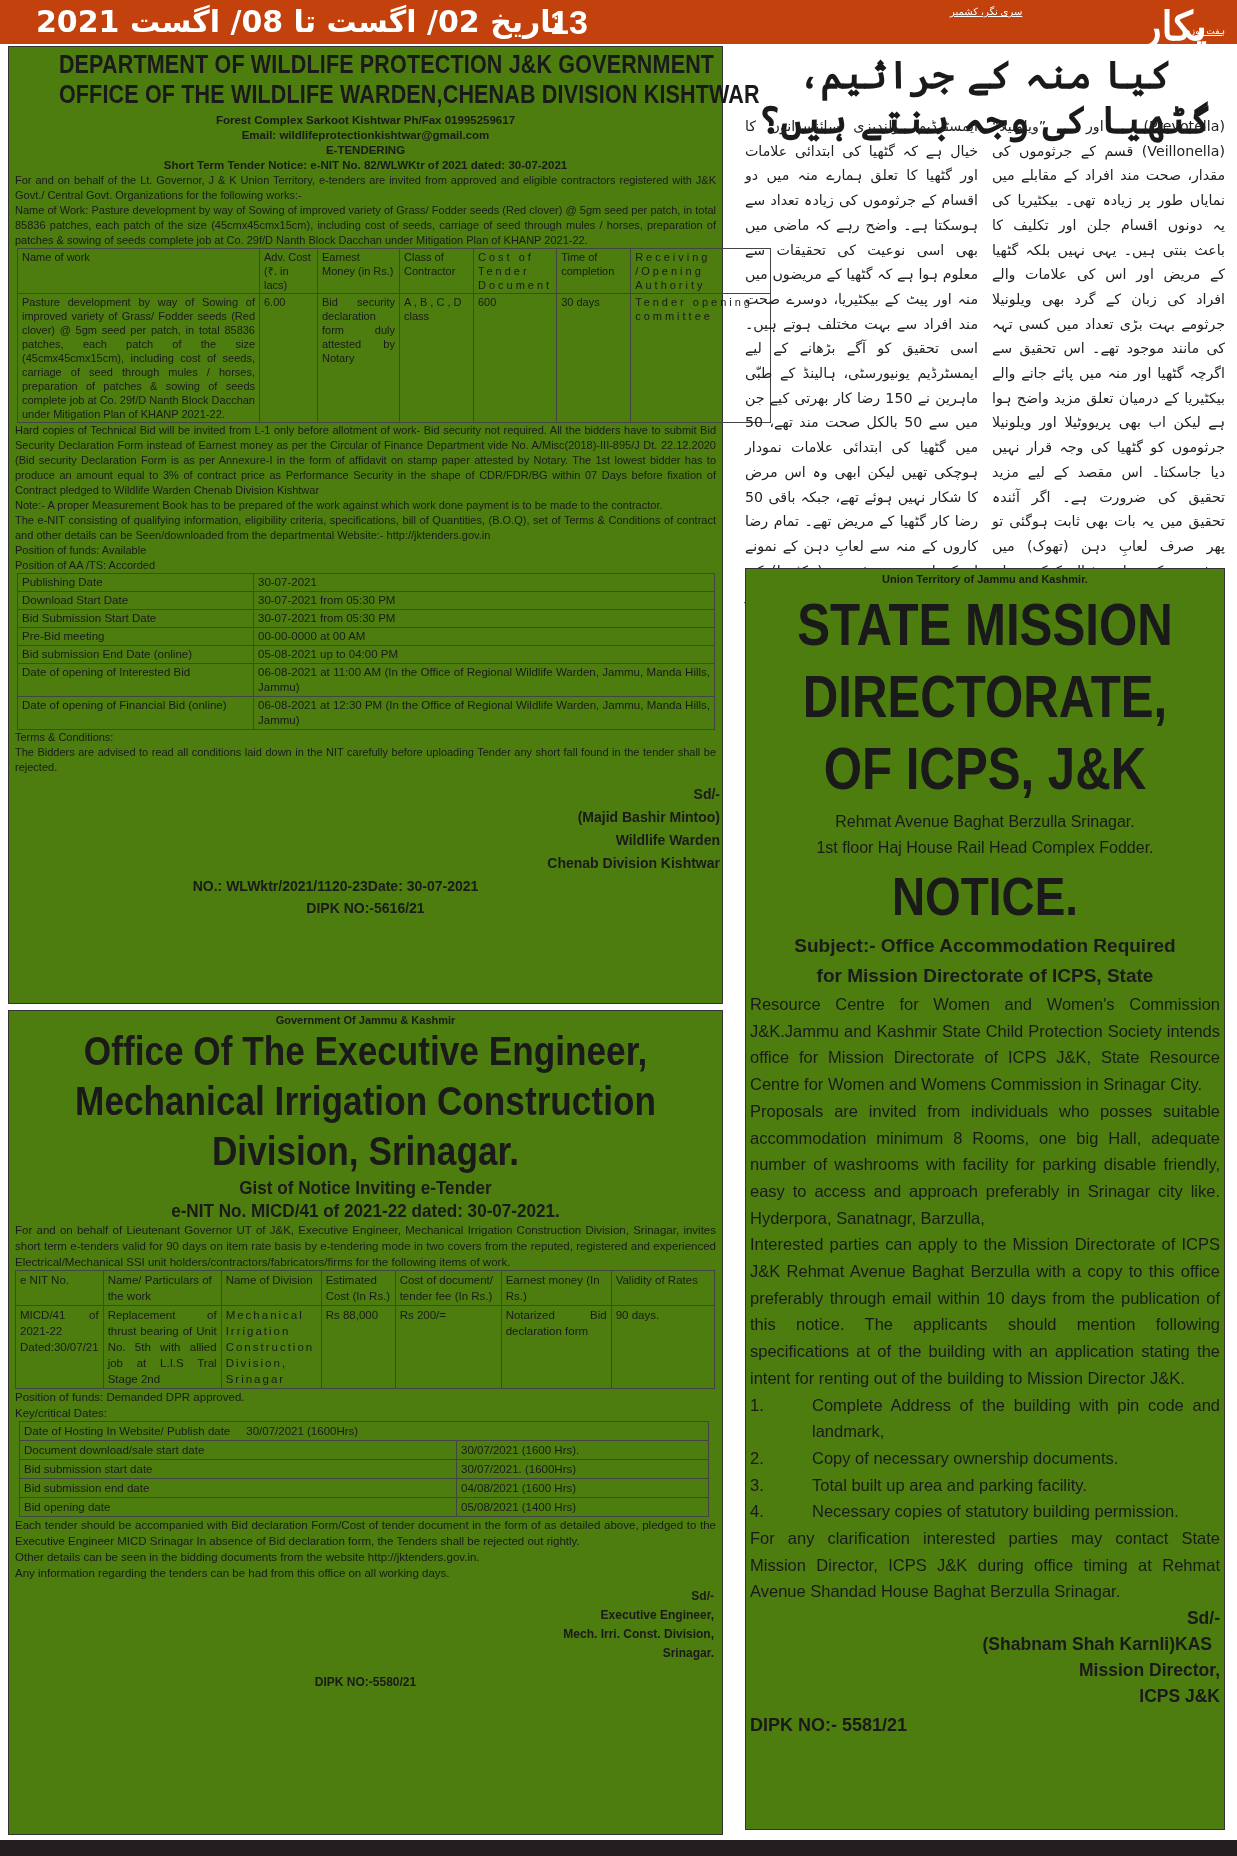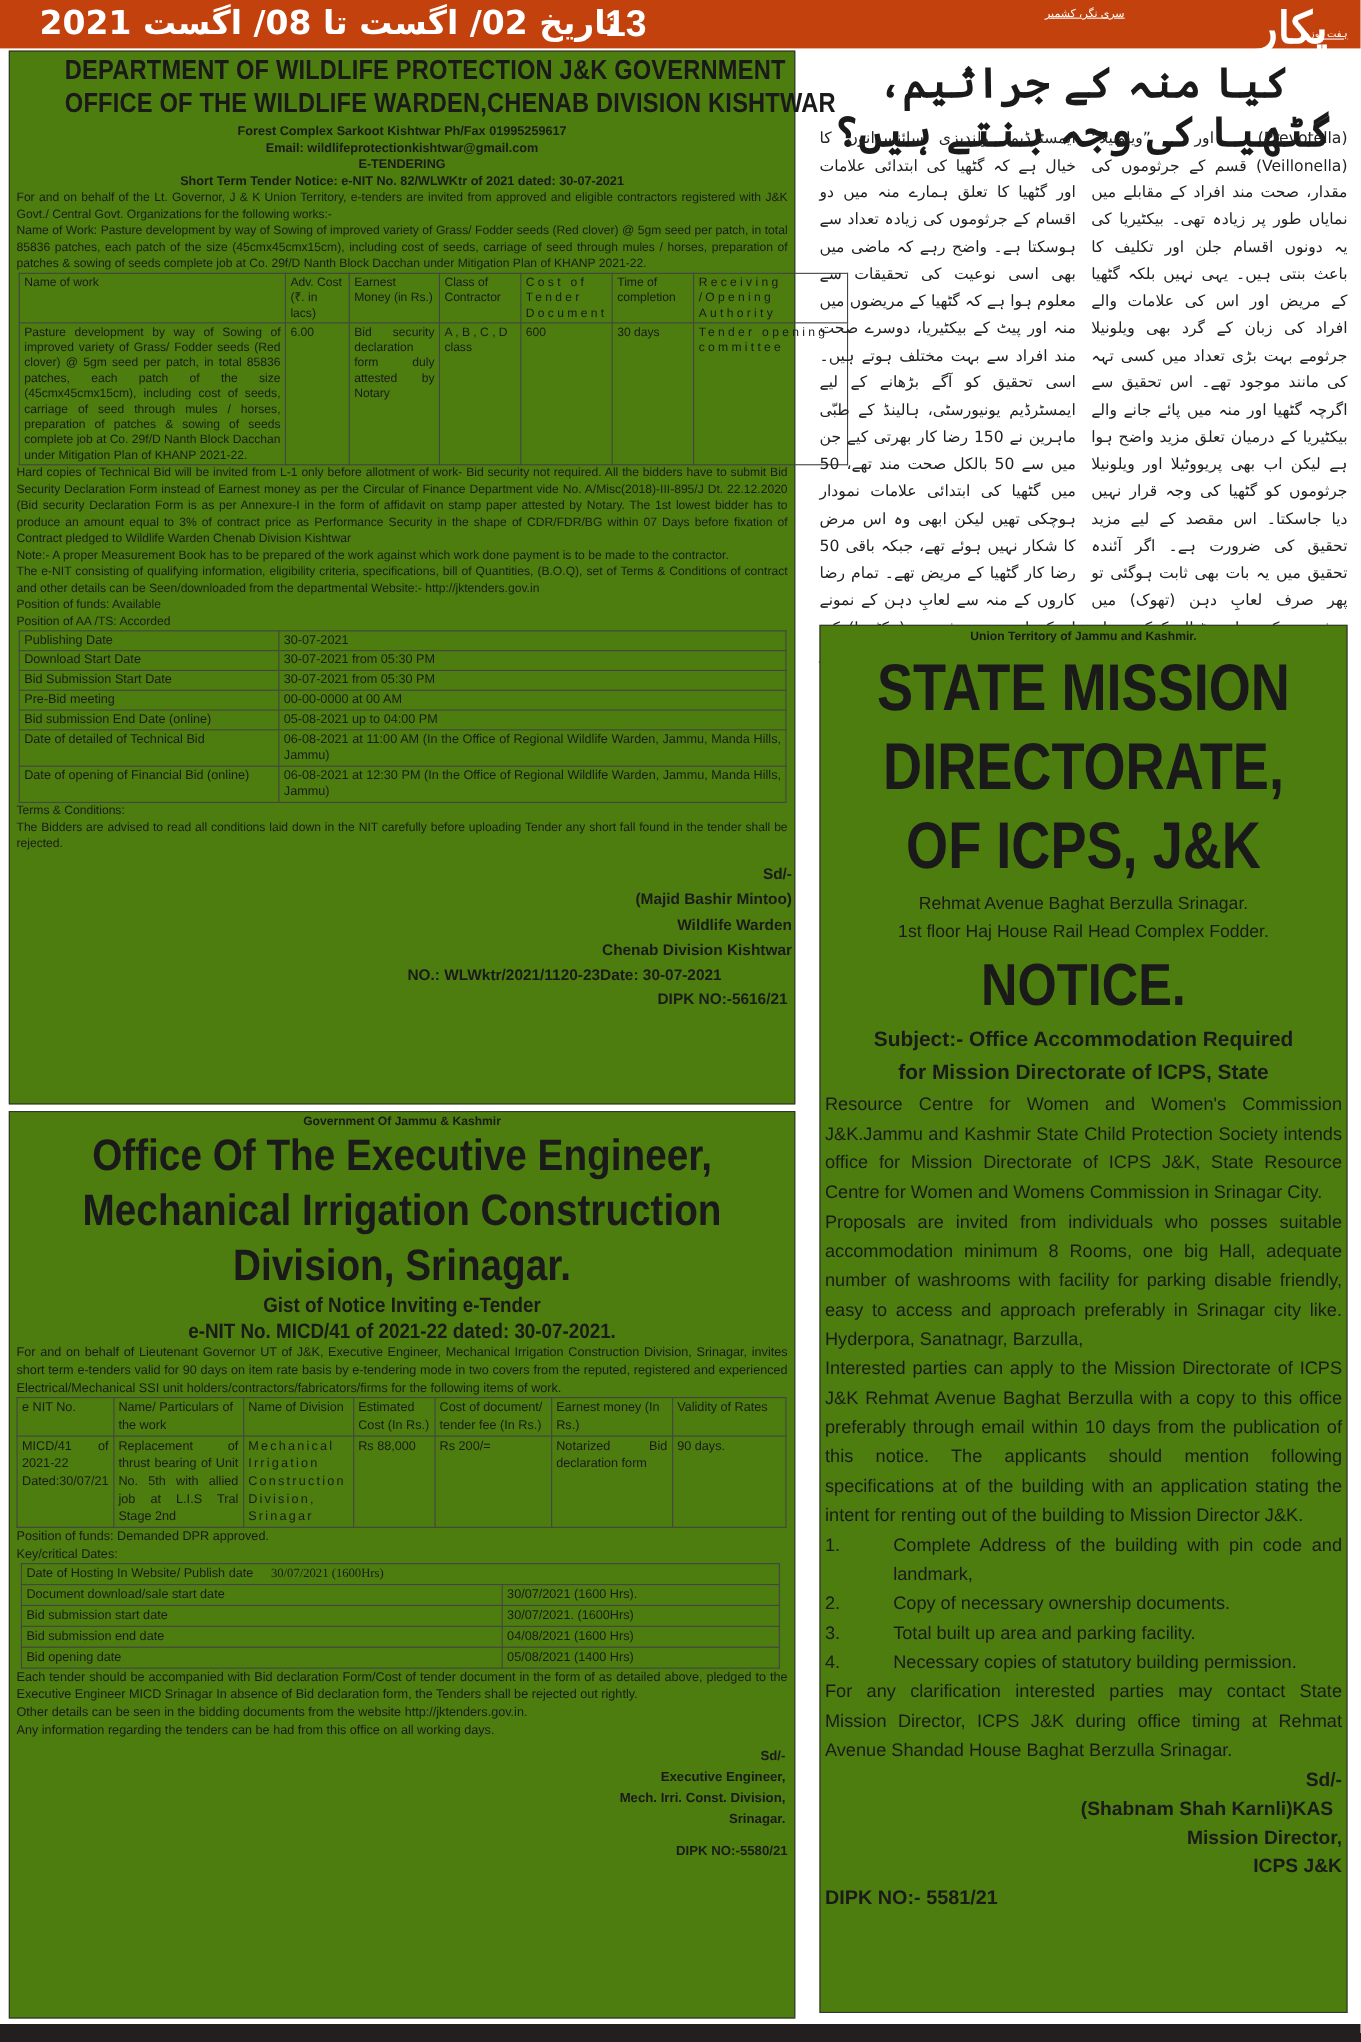--- a/index.html
+++ b/index.html
@@ -25,21 +25,21 @@
   .c-title { font-weight: bold; font-size: 25px; letter-spacing: 0.2px; transform: scaleX(0.86); transform-origin: center; white-space: nowrap; }
   .small-b { font-weight: bold; font-size: 11.5px; line-height: 15px; }
   .body-t { font-size: 11px; line-height: 15px; text-align: justify; padding: 0 6px; }
 
   table.grid { border-collapse: collapse; font-size: 11px; line-height: 14px; }
   table.grid td { border: 1px solid #444; padding: 1px 4px; vertical-align: top; }
   .just { text-align: justify; }
   .spaced { letter-spacing: 3px; }
 
   .sig { text-align: right; font-weight: bold; font-size: 14px; line-height: 23px; padding-right: 2px; }
-  .ref-row { display: flex; justify-content: flex-end; font-weight: bold; font-size: 14px; line-height: 22px; padding: 0 6px; }
+  .ref-row { display: flex; justify-content: center; font-weight: bold; font-size: 14px; line-height: 22px; padding: 0 6px; }
 
   
   .gov { font-weight: bold; font-size: 11px; text-align: center; margin-top: 3px; }
   .big-h { font-weight: bold; font-size: 40px; line-height: 50px; text-align: center; transform: scaleX(0.88); white-space: nowrap; }
   .med-h { font-weight: bold; font-size: 19px; line-height: 23px; text-align: center; transform: scaleX(0.9); }
 
   
   .urdu-head { position: absolute; left: 745px; top: 52px; width: 480px; text-align: center; font-size: 38px; font-weight: bold; direction: rtl; font-family: "DejaVu Serif", serif; }
   .urdu-cols { position: absolute; left: 745px; top: 114px; width: 480px; height: 448px; display: flex; flex-direction: row-reverse; gap: 14px; direction: rtl; }
   .urdu-col { flex: 1; font-size: 14.2px; line-height: 24.7px; text-align: justify; font-family: "DejaVu Sans", sans-serif; color: #222; }
@@ -123,21 +123,21 @@
         </tr>
         <tr>
           <td style="width: 236px;">Pre-Bid meeting</td>
           <td class="just">00-00-0000 at 00 AM</td>
         </tr>
         <tr>
           <td style="width: 236px;">Bid submission End Date (online)</td>
           <td class="just">05-08-2021 up to 04:00 PM</td>
         </tr>
         <tr>
-          <td style="width: 236px;">Date of detailed  of Technical Bid</td>
+          <td style="width: 236px;">Date of opening  of Interested Bid</td>
           <td class="just">06-08-2021 at 11:00 AM  (In the Office of Regional Wildlife Warden, Jammu, Manda Hills, Jammu)</td>
         </tr>
         <tr>
           <td style="width: 236px;">Date of  opening  of Financial Bid (online)</td>
           <td class="just">06-08-2021 at 12:30 PM (In the Office of Regional Wildlife Warden, Jammu, Manda Hills, Jammu)</td>
         </tr>
       </tbody>
   </table>
   <div class="body-t">Terms &amp; Conditions:</div>
   <div class="body-t">The Bidders are advised to read all conditions laid down in the NIT carefully before uploading Tender any short fall found in the tender shall be rejected.</div>
@@ -180,21 +180,21 @@
       <td class="just">Notarized Bid declaration form</td>
       <td>90 days.</td>
     </tr>
   </tbody>
     </table>
   <div class="body-t" style="font-size:11.5px;line-height:16px;">Position of funds: Demanded DPR approved.</div>
   <div class="body-t" style="font-size:11.5px;line-height:16px;">Key/critical Dates:</div>
   <table class="grid" style="width:690px;margin-left:10px;font-size:11.5px;line-height:16px;">
     <tbody id="micd-dates">
         <tr>
-          <td colspan="2"><span>Date of Hosting In Website/ Publish date</span><span style="margin-left: 16px; font-family: Liberation Serif, serif;">30/07/2021 (1600Hrs)</span></td>
+          <td colspan="2"><span>Date of Hosting In Website/ Publish date</span><span style="margin-left: 16px;">30/07/2021 (1600Hrs)</span></td>
         </tr>
         <tr>
           <td style="width: 437px;">Document download/sale start date</td>
           <td>30/07/2021 (1600 Hrs).</td>
         </tr>
         <tr>
           <td style="width: 437px;">Bid submission start date</td>
           <td>30/07/2021. (1600Hrs)</td>
         </tr>
         <tr>

